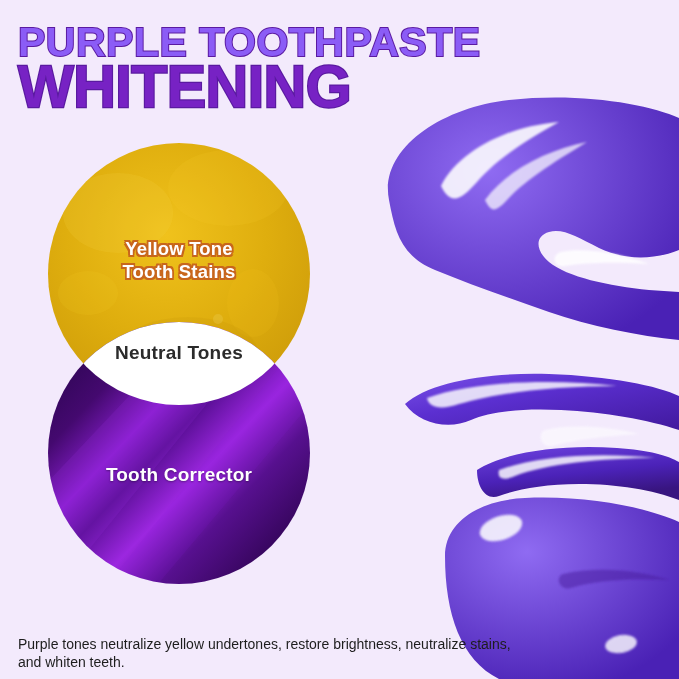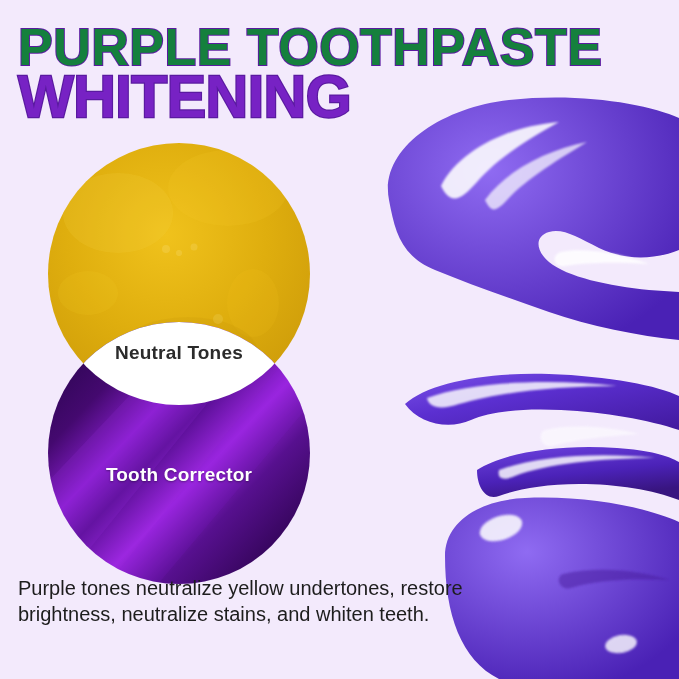--- a/index.html
+++ b/index.html
@@ -27,24 +27,24 @@
   .headline {
     position: absolute;
     left: 18px;
     top: 24px;
     width: 480px;
     z-index: 6;
   }
   .headline-line1 {
     font-family: "Liberation Sans", sans-serif;
     font-weight: bold;
-    font-size: 52px;
+    font-size: 41px;
     line-height: 0.92;
     letter-spacing: 0.5px;
-    color: #15803d;
+    color: #8b5cf6;
     -webkit-text-stroke: 2.0px #5a1aa0;
     paint-order: stroke fill;
     white-space: nowrap;
     margin: 0;
   }
   .headline-line2 {
     font-family: "Liberation Sans", sans-serif;
     font-weight: bold;
     font-size: 59px;
     line-height: 0.92;
@@ -98,24 +98,24 @@
     font-size: 19px;
     color: #ffffff;
     letter-spacing: 0.2px;
     text-shadow: 0 1px 2px rgba(0,0,0,.35);
   }
 
   
   .caption {
     position: absolute;
     left: 18px;
-    top: 576px;
+    top: 636px;
     width: 500px;
     font-family: "Liberation Sans", sans-serif;
-    font-size: 20px;
+    font-size: 14px;
     line-height: 1.28;
     color: #1d1d1d;
     z-index: 6;
   }
 
   
   .splash {
     position: absolute;
     right: 0;
     top: 0;
@@ -247,19 +247,21 @@
       </g>
 
       <g>
         <path d="M49.5 216 A131 131 0 0 0 212.5 216 A131 131 0 0 0 49.5 216 Z" fill="#ffffff"></path>
         <g>
           <circle cx="131" cy="131" r="131" fill="#ffffff" clip-path="url(#clipBot)"></circle>
         </g>
       </g>
     </svg>
 
+    <div class="venn-label label-yellow">Yellow Tone
+Tooth Stains</div>
     <div class="venn-label label-neutral">Neutral Tones</div>
     <div class="venn-label label-corrector">Tooth Corrector</div>
   </div>
 
   <div class="caption">Purple tones neutralize yellow undertones, restore brightness, neutralize stains, and whiten teeth.</div>
 
 </div>
 
 </body></html>

